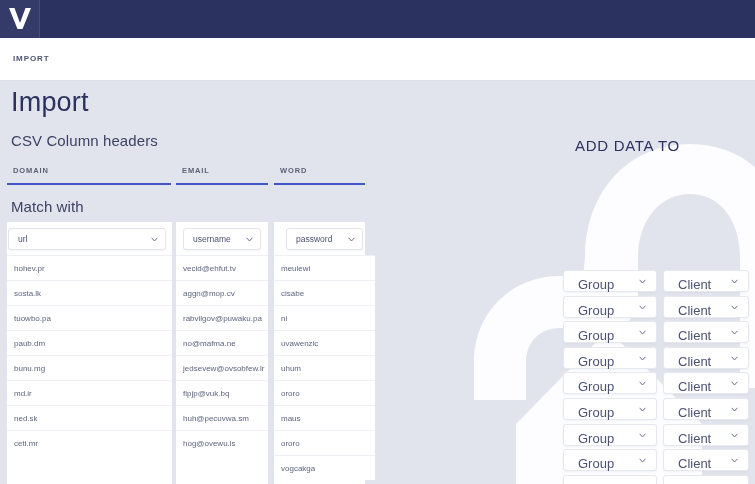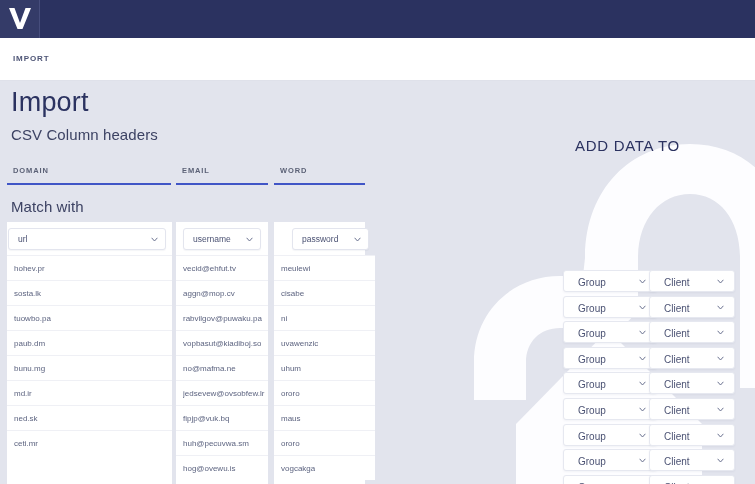--- a/index.html
+++ b/index.html
@@ -68,21 +68,21 @@
   }
 
   
   .sec-title {
     position: absolute;
     font-size: 15px;
     font-weight: 400;
     color: #3c4263;
     letter-spacing: 0.1px;
   }
-  .sec-csv  { left: 11px; top: 126px; }
+  .sec-csv  { left: 11px; top: 132px; }
   .sec-match{ left: 11px; top: 198px; }
 
   
   .colhead-row {
     position: absolute;
     left: 0; top: 165px;
     width: 380px; height: 20px;
   }
   .colhead {
     position: absolute;
@@ -132,21 +132,21 @@
     font-size: 8.5px;
     color: #4b5273;
   }
   .mini-select .chev {
     position: absolute;
     right: 7px; top: 8px;
     width: 7px; height: 5px;
   }
   .ms1 { left: 8px;  top: 228px; width: 158px; }
   .ms2 { left: 183px; top: 228px; width: 78px; }
-  .ms3 { left: 292px; top: 228px; width: 77px; padding-left: 32px; }
+  .ms3 { left: 286px; top: 228px; width: 77px; padding-left: 32px; }
 
   
   .data-col {
     position: absolute;
     top: 255px;
   }
   .dc1 { left: 7px;   width: 165px; }
   .dc2 { left: 176px; width: 92px;  }
   .dc3 { left: 274px; width: 101px;  }
   .data-cell {
@@ -198,30 +198,30 @@
     top: 0;
     height: 22px;
     background: #ffffff;
     border: 1px solid #e6e8f0;
     border-radius: 3px;
     box-shadow: 0 1px 2px rgba(43,50,96,0.05);
   }
   .pair-select .val {
     position: absolute;
     left: 14px; top: 6px;
-    font-size: 10px;
+    font-size: 13px;
     color: #4b5273;
   }
   .pair-select .chev {
     position: absolute;
     right: 10px; top: 8px;
     width: 7px; height: 5px;
   }
   .ps-group  { left: 3px;  width: 94px; }
-  .ps-client { left: 89px; width: 86px; }
+  .ps-client { left: 103px; width: 86px; }
 
   .chev svg, .logo-v svg, .lock-wm svg { display: block; }
 </style>
 </head>
 <body>
 
 <div id="app">
 
   <div class="topbar">
     <div class="logo-box">
@@ -314,23 +314,20 @@
     </div>
   <div class="data-col dc2" id="data-col-1">
       <div class="data-cell">
         <span class="txt">vecid@ehfut.tv</span>
       </div>
       <div class="data-cell">
         <span class="txt">aggn@mop.cv</span>
       </div>
       <div class="data-cell">
         <span class="txt">rabvilgov@puwaku.pa</span>
-      </div>
-      <div class="data-cell">
-        <span class="txt">vopbasut@kiadiboj.so</span>
       </div>
       <div class="data-cell">
         <span class="txt">no@mafma.ne</span>
       </div>
       <div class="data-cell">
         <span class="txt">jedsevew@ovsobfew.lr</span>
       </div>
       <div class="data-cell">
         <span class="txt">fipjp@vuk.bq</span>
       </div>

